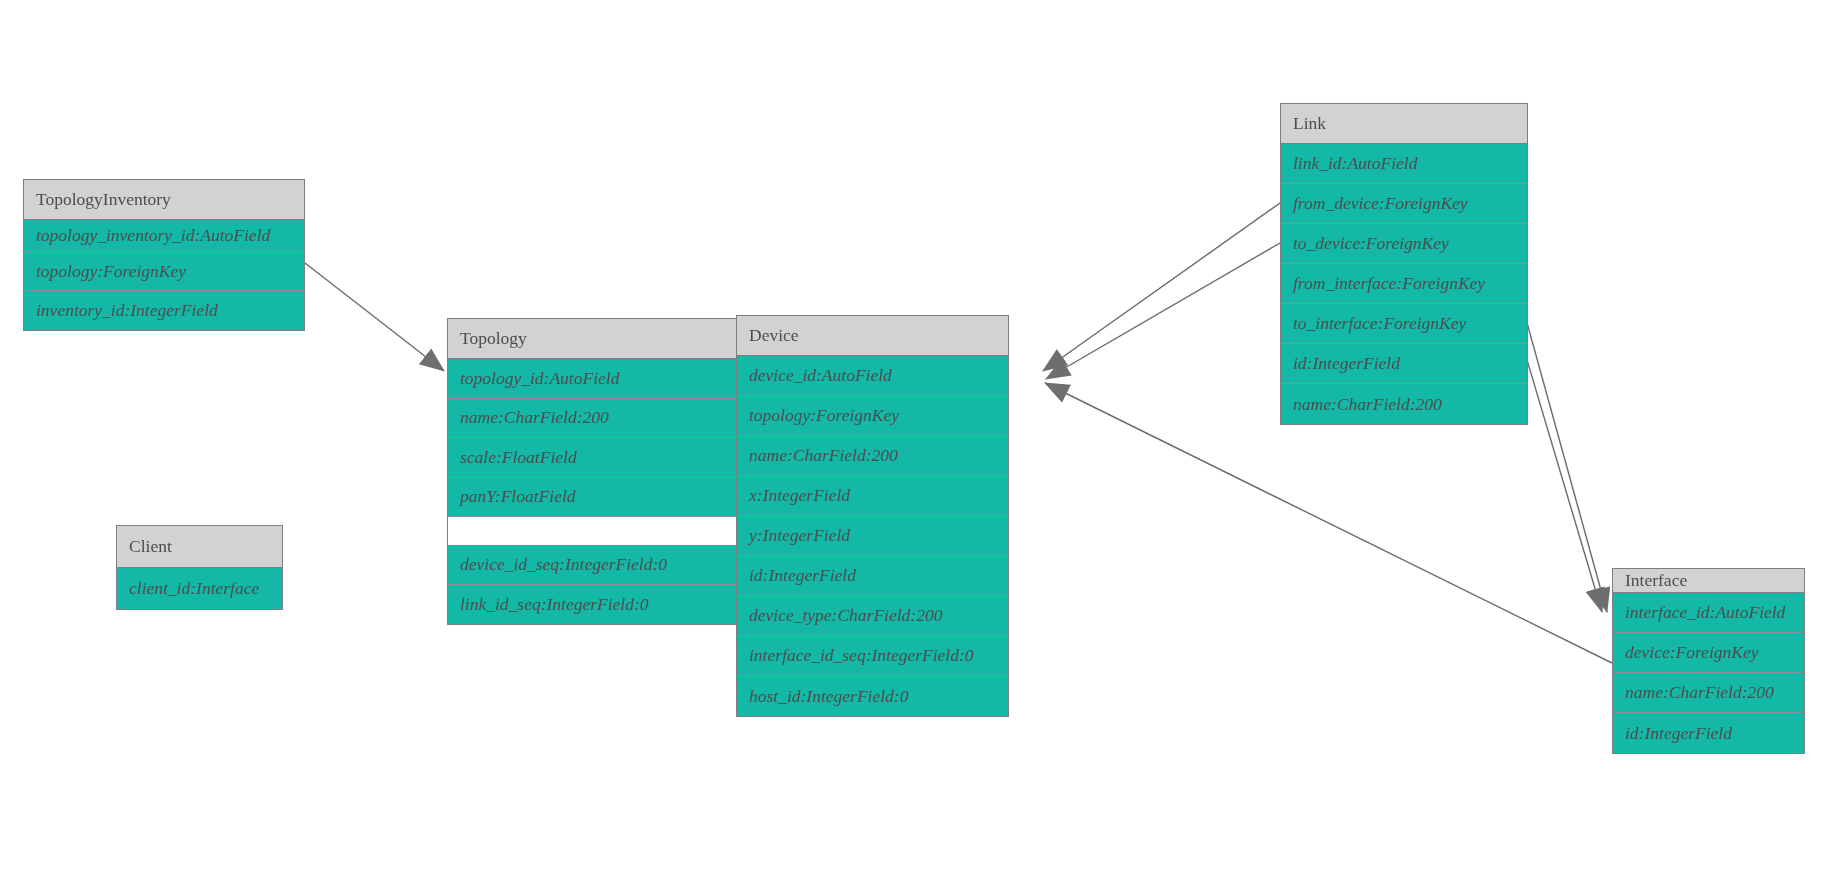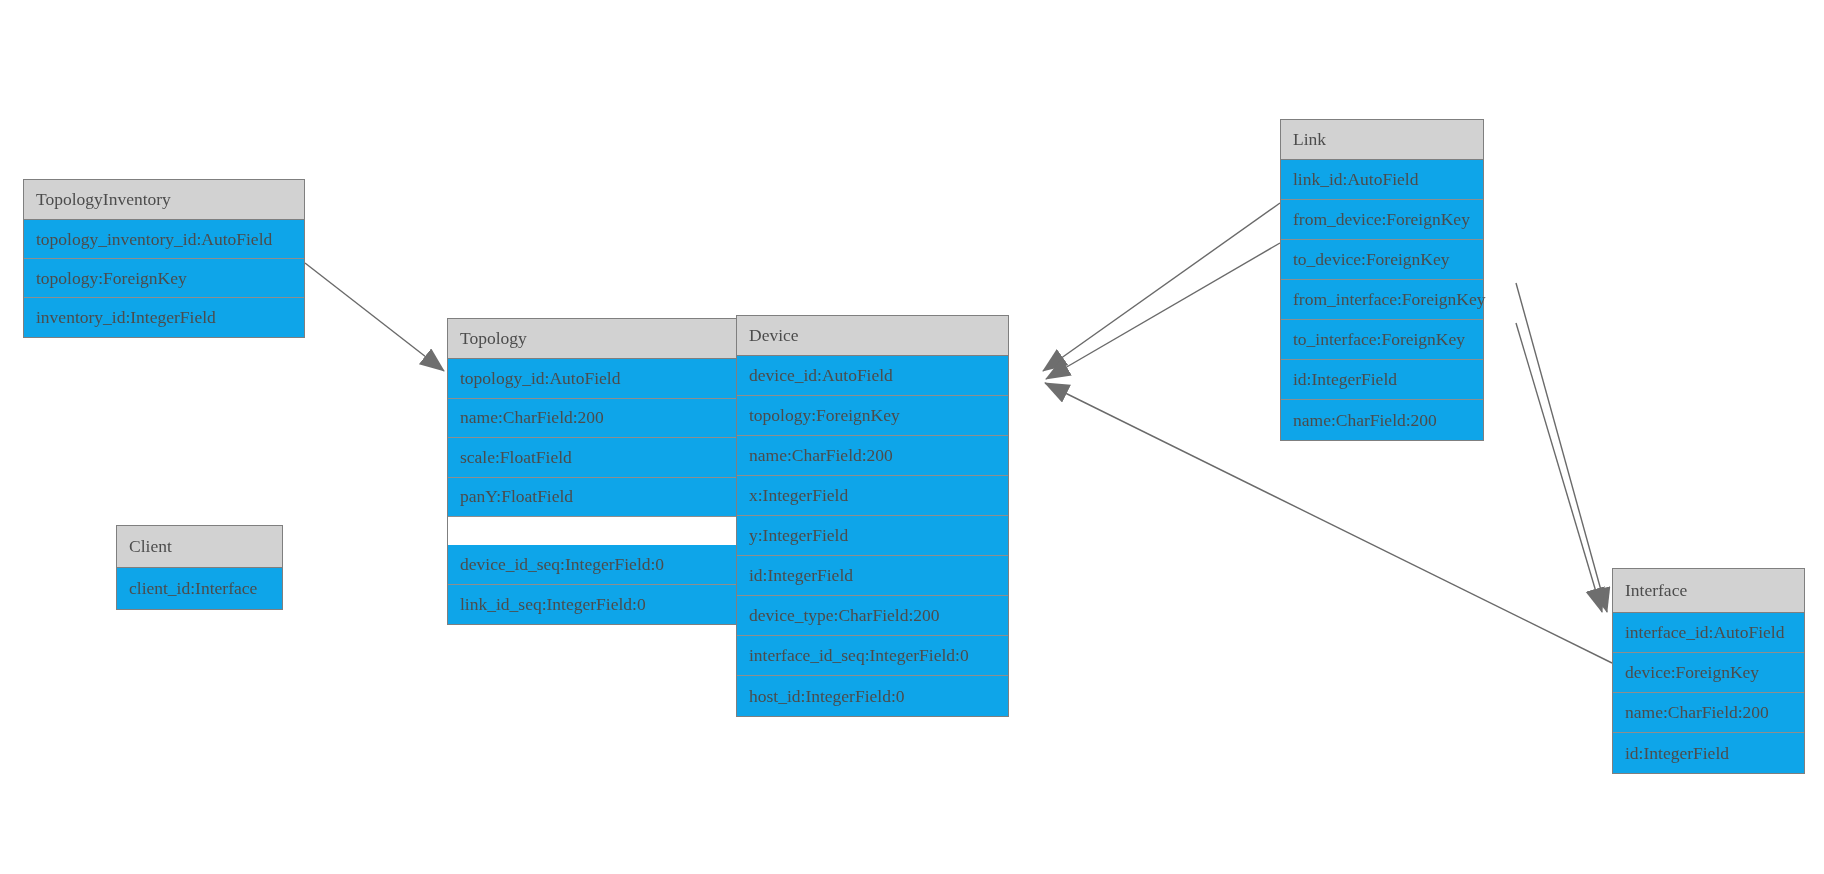--- a/index.html
+++ b/index.html
@@ -27,21 +27,22 @@
     box-sizing:border-box;
     white-space:nowrap;
   }
   .entity-row{
     border-bottom:1px solid #8e8e8e;
     display:flex;align-items:center;
     padding-left:12px;
     font-size:17.5px;
     box-sizing:border-box;
     white-space:nowrap;
-    background:#0ea5e9;
+    background:#14b8a6;
+    font-style:italic;
   }
   .entity-row:last-child{border-bottom:none;}
   .edge-line{stroke:#6a6a6a;stroke-width:1.4;fill:none;}
 </style>
 </head>
 <body>
 
 <div class="canvas">
   <svg id="edge-layer" viewBox="0 0 1824 874" xmlns="http://www.w3.org/2000/svg">
     <defs>
@@ -55,21 +56,21 @@
         <line x1="1280" y1="203" x2="1043" y2="371" class="edge-line" marker-end="url(#arrowhead)"></line>
         <line x1="1280" y1="243" x2="1046" y2="379" class="edge-line" marker-end="url(#arrowhead)"></line>
         <line x1="1612" y1="663" x2="1045" y2="383" class="edge-line" marker-end="url(#arrowhead)"></line>
         <line x1="1516" y1="283" x2="1607" y2="612" class="edge-line" marker-end="url(#arrowhead)"></line>
         <line x1="1516" y1="323" x2="1602" y2="612" class="edge-line" marker-end="url(#arrowhead)"></line>
       </g>
   </svg>
   <div id="entity-layer">
       <div class="entity" style="left: 23px; top: 179px; width: 282px;">
         <div class="entity-header" style="height: 40px;">TopologyInventory</div>
-        <div class="entity-row" style="height: 39px;">topology_inventory_id:AutoField</div>
+        <div class="entity-row" style="height: 32px;">topology_inventory_id:AutoField</div>
         <div class="entity-row" style="height: 39px;">topology:ForeignKey</div>
         <div class="entity-row" style="height: 39px;">inventory_id:IntegerField</div>
       </div>
       <div class="entity" style="left: 447px; top: 318px; width: 291px;">
         <div class="entity-header" style="height: 40px;">Topology</div>
         <div class="entity-row" style="height: 39.5px;">topology_id:AutoField</div>
         <div class="entity-row" style="height: 39.5px;">name:CharField:200</div>
         <div class="entity-row" style="height: 39.5px;">scale:FloatField</div>
         <div class="entity-row" style="height: 39.5px;">panY:FloatField</div>
         <div class="entity-row" style="height: 39.5px; margin-top: 28px;">device_id_seq:IntegerField:0</div>
@@ -84,31 +85,31 @@
         <div class="entity-row" style="height: 40px;">device_id:AutoField</div>
         <div class="entity-row" style="height: 40px;">topology:ForeignKey</div>
         <div class="entity-row" style="height: 40px;">name:CharField:200</div>
         <div class="entity-row" style="height: 40px;">x:IntegerField</div>
         <div class="entity-row" style="height: 40px;">y:IntegerField</div>
         <div class="entity-row" style="height: 40px;">id:IntegerField</div>
         <div class="entity-row" style="height: 40px;">device_type:CharField:200</div>
         <div class="entity-row" style="height: 40px;">interface_id_seq:IntegerField:0</div>
         <div class="entity-row" style="height: 40px;">host_id:IntegerField:0</div>
       </div>
-      <div class="entity" style="left: 1280px; top: 119px; width: 204px;">
+      <div class="entity" style="left: 1280px; top: 103px; width: 248px;">
         <div class="entity-header" style="height: 40px;">Link</div>
         <div class="entity-row" style="height: 40px;">link_id:AutoField</div>
         <div class="entity-row" style="height: 40px;">from_device:ForeignKey</div>
         <div class="entity-row" style="height: 40px;">to_device:ForeignKey</div>
         <div class="entity-row" style="height: 40px;">from_interface:ForeignKey</div>
         <div class="entity-row" style="height: 40px;">to_interface:ForeignKey</div>
         <div class="entity-row" style="height: 40px;">id:IntegerField</div>
         <div class="entity-row" style="height: 40px;">name:CharField:200</div>
       </div>
       <div class="entity" style="left: 1612px; top: 568px; width: 193px;">
-        <div class="entity-header" style="height: 44px;">Interface</div>
+        <div class="entity-header" style="height: 24px;">Interface</div>
         <div class="entity-row" style="height: 40px;">interface_id:AutoField</div>
         <div class="entity-row" style="height: 40px;">device:ForeignKey</div>
         <div class="entity-row" style="height: 40px;">name:CharField:200</div>
         <div class="entity-row" style="height: 40px;">id:IntegerField</div>
       </div>
     </div>
 </div>
 
 </body></html>

